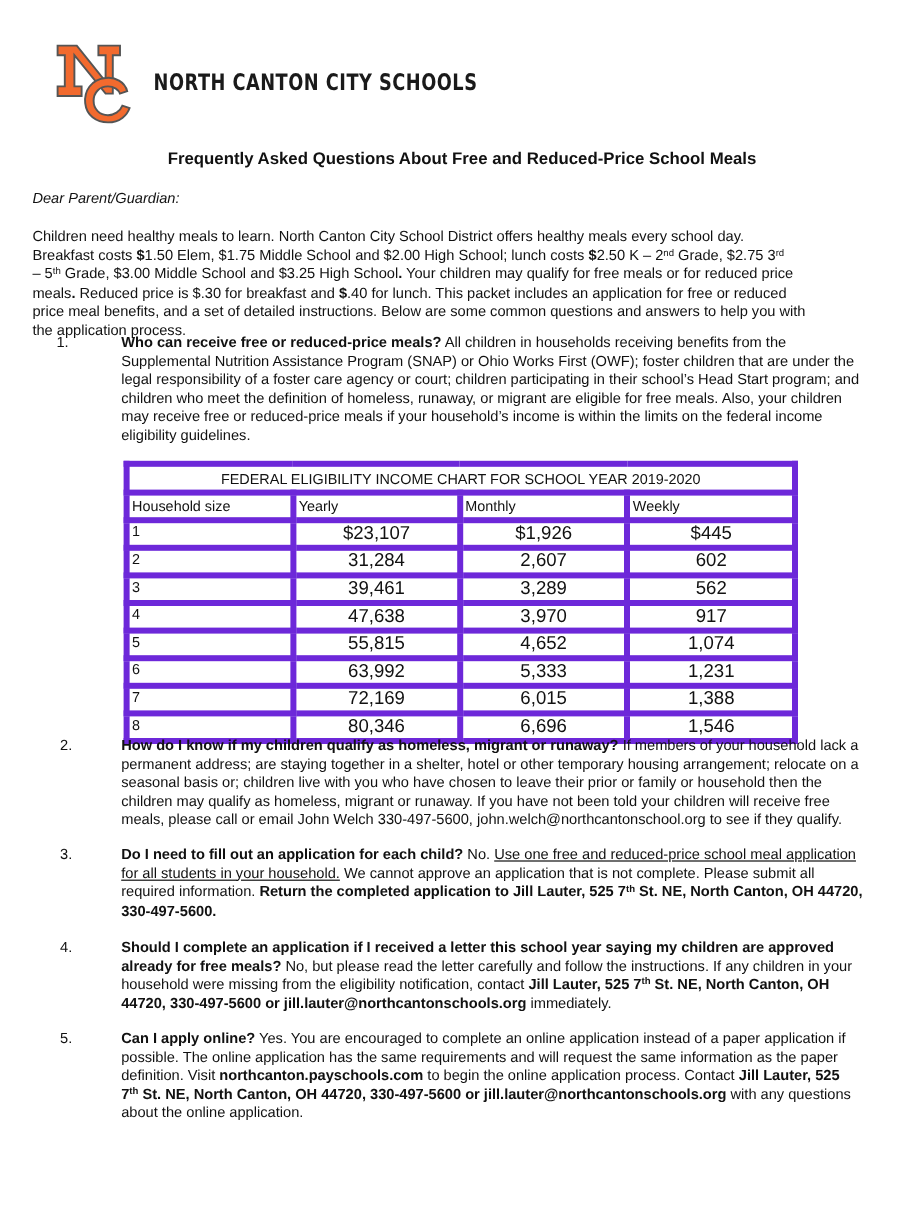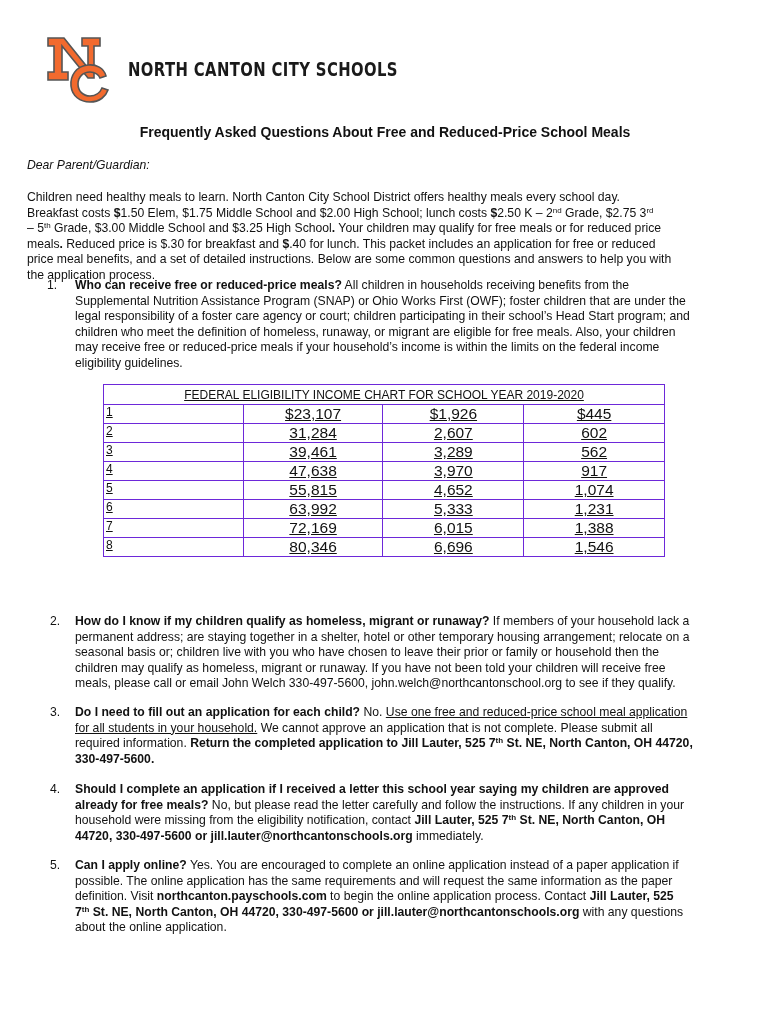--- a/index.html
+++ b/index.html
@@ -18,31 +18,31 @@
 
   .text { font-size: 12.2px; line-height: 15.6px; }
   .greeting { position: absolute; left: 27px; top: 158px; font-style: italic; }
   .intro { position: absolute; left: 27px; top: 190px; width: 722px; }
   sup { font-size: 8px; line-height: 0; vertical-align: 4px; }
   b { font-weight: bold; }
   u { text-decoration: underline; }
 
   .q { position: absolute; left: 27px; width: 722px; }
   .q .num { position: absolute; left: 23px; top: 0; }
-  .q .body { margin-left: 48px; }
+  .q .body { margin-left: 74px; }
   .q1 { top: 278px; }
   .q1 .num { left: 20px; }
   .q2 { top: 614px; }
   .q3 { top: 705px; }
   .q4 { top: 782px; }
   .q5 { top: 858px; }
 
   table.income { position: absolute; left: 103px; top: 384px; width: 562px;
                  border-collapse: collapse; font-size: 12px; }
-  table.income td { border: 1px solid #6d28d9; padding: 0 2px; height: 18px; text-decoration: underline; }
+  table.income td { border: 5px solid #6d28d9; padding: 0 2px; height: 18px; }
   table.income td.caption { text-align: center; height: 19px; }
   table.income td.num { text-align: center; font-size: 15.5px; height: 18px; line-height: 18px; }
   table.income td.label { vertical-align: top; font-size: 12px; }
   table.income tr.hdr td { height: 18px; }
   col.c1 { width: 140px; } col.c2 { width: 140px; } col.c3 { width: 141px; } col.c4 { width: 141px; }
 </style>
 </head>
 <body>
 
 <div class="page">
@@ -87,20 +87,26 @@
   <table class="income">
     <colgroup>
         <col class="c1">
         <col class="c2">
         <col class="c3">
         <col class="c4">
       </colgroup>
     <tbody>
         <tr>
       <td class="caption" colspan="4">FEDERAL ELIGIBILITY INCOME CHART FOR SCHOOL YEAR 2019-2020</td>
+    </tr>
+    <tr class="hdr">
+      <td>Household size</td>
+      <td>Yearly</td>
+      <td>Monthly</td>
+      <td>Weekly</td>
     </tr>
     <tr>
       <td class="label">1</td>
       <td class="num">$23,107</td>
       <td class="num">$1,926</td>
       <td class="num">$445</td>
     </tr>
     <tr>
       <td class="label">2</td>
       <td class="num">31,284</td>

